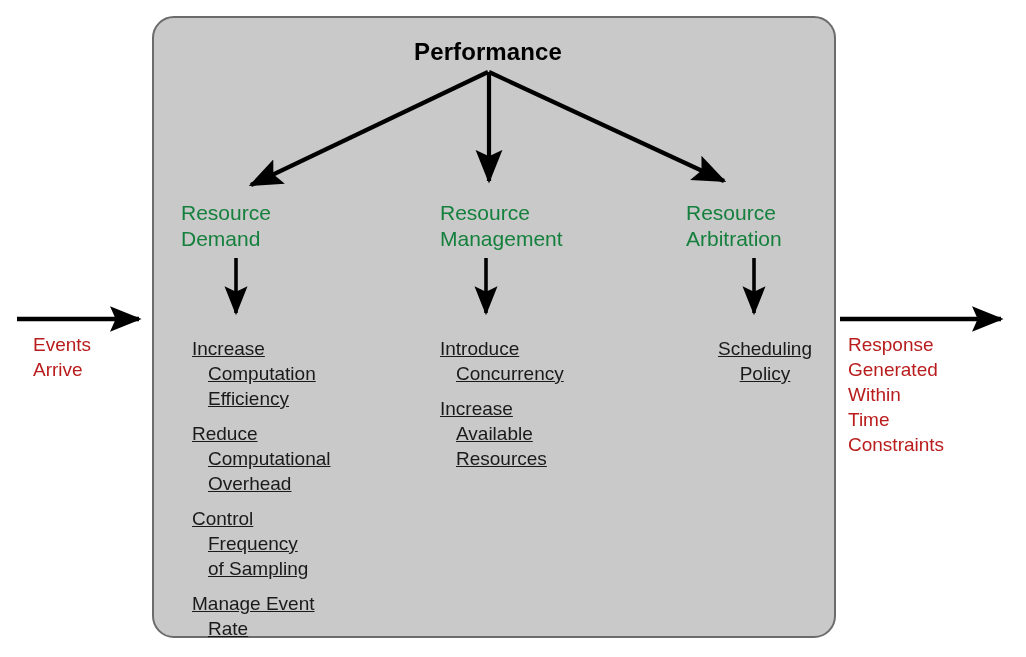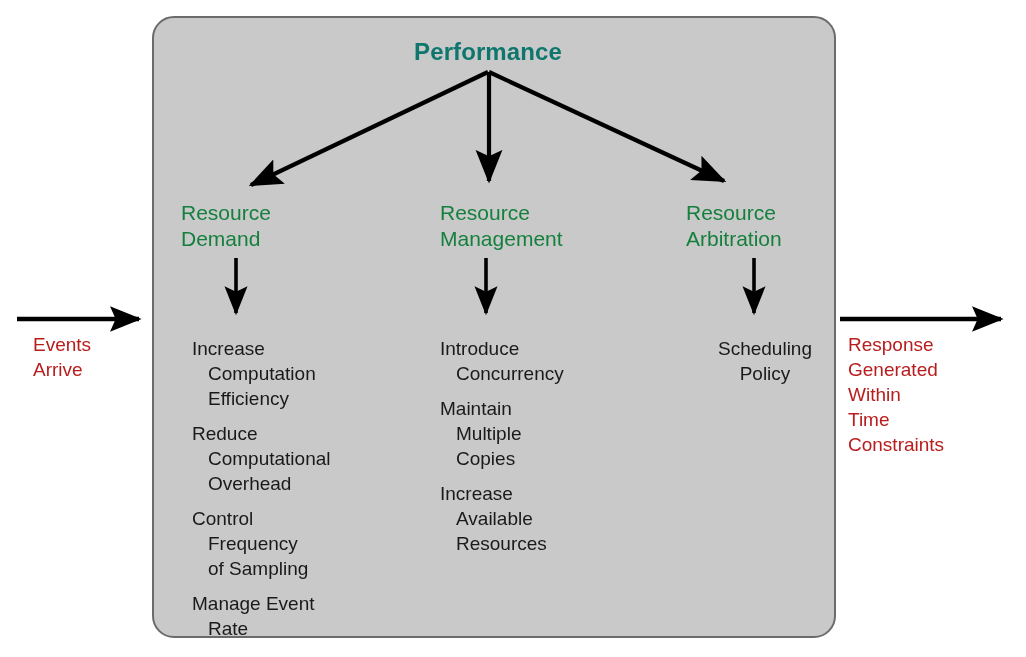--- a/index.html
+++ b/index.html
@@ -42,39 +42,40 @@
 
   
   .root-title {
     position: absolute;
     left: 338px;
     top: 38px;
     width: 300px;
     text-align: center;
     font-size: 24px;
     font-weight: bold;
-    color: #0f766e;
+    color: #000000;
     letter-spacing: 0.1px;
     white-space: nowrap;
   }
 
   
   .column {
     position: absolute;
     color: #1a1a1a;
   }
   .col-header {
     font-size: 21px;
     line-height: 26px;
     color: #15803d;
     text-align: left;
     white-space: pre-line;
   }
   .col-items {
     margin-top: 0;
+    text-decoration: underline;
   }
   .col-item {
     font-size: 19px;
     line-height: 25px;
     color: #1a1a1a;
     padding-left: 16px;
     text-indent: -16px;
     margin-bottom: 10px;
     white-space: pre-line;
   }
@@ -157,23 +158,20 @@
 Rate</div>
     </div>
   </div>
 
   <div class="column" id="col-1">
     <div class="col-header">Resource
 Management</div>
     <div class="col-items">
       <div class="col-item">Introduce
 Concurrency</div>
-      <div class="col-item">Maintain
-Multiple
-Copies</div>
       <div class="col-item">Increase
 Available
 Resources</div>
     </div>
   </div>
 
   <div class="column" id="col-2">
     <div class="col-header">Resource
 Arbitration</div>
     <div class="col-items">

